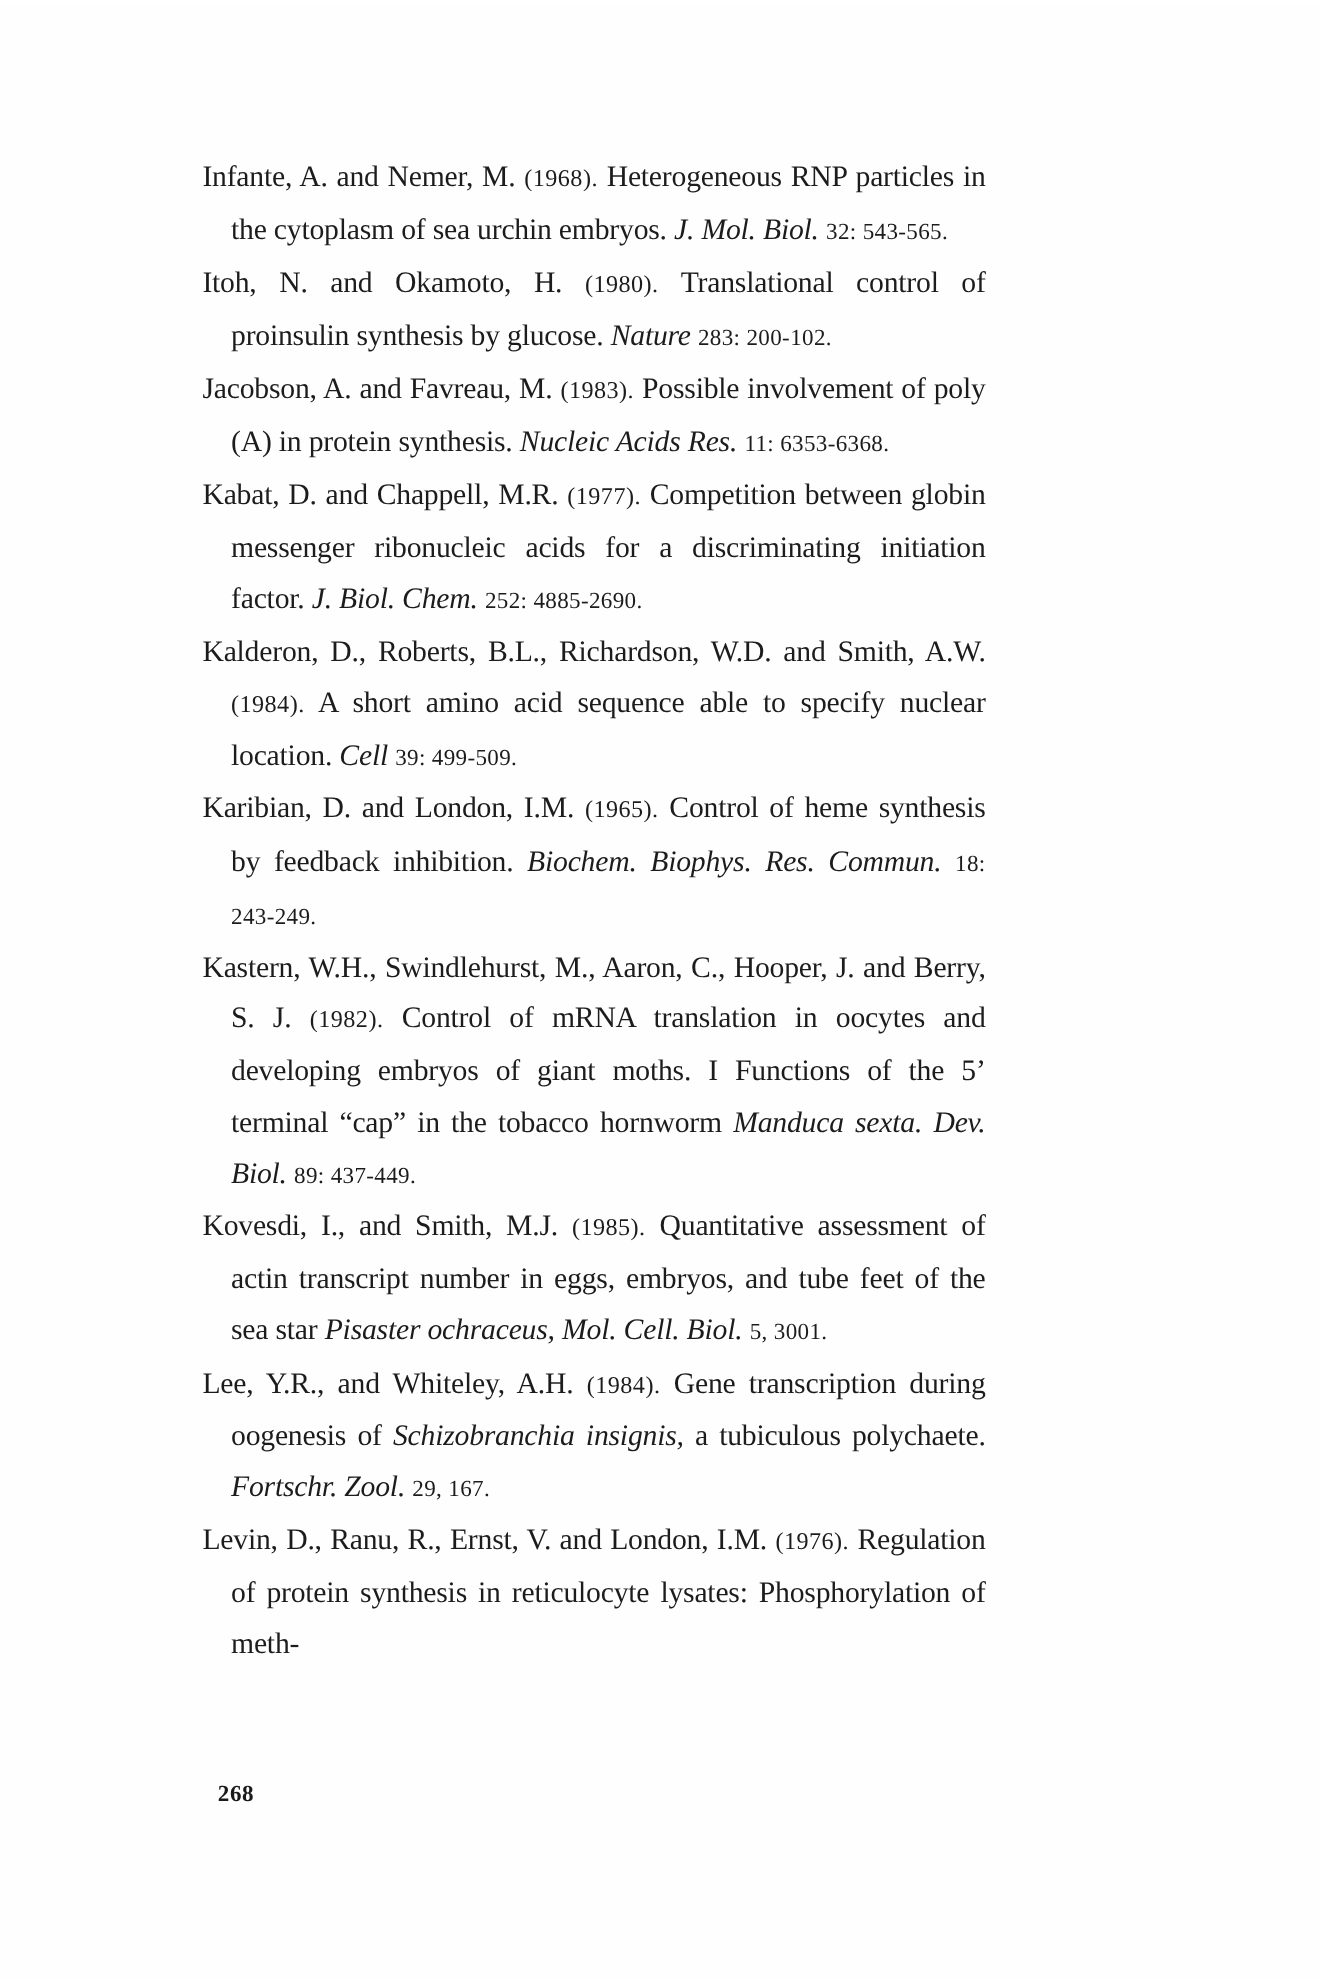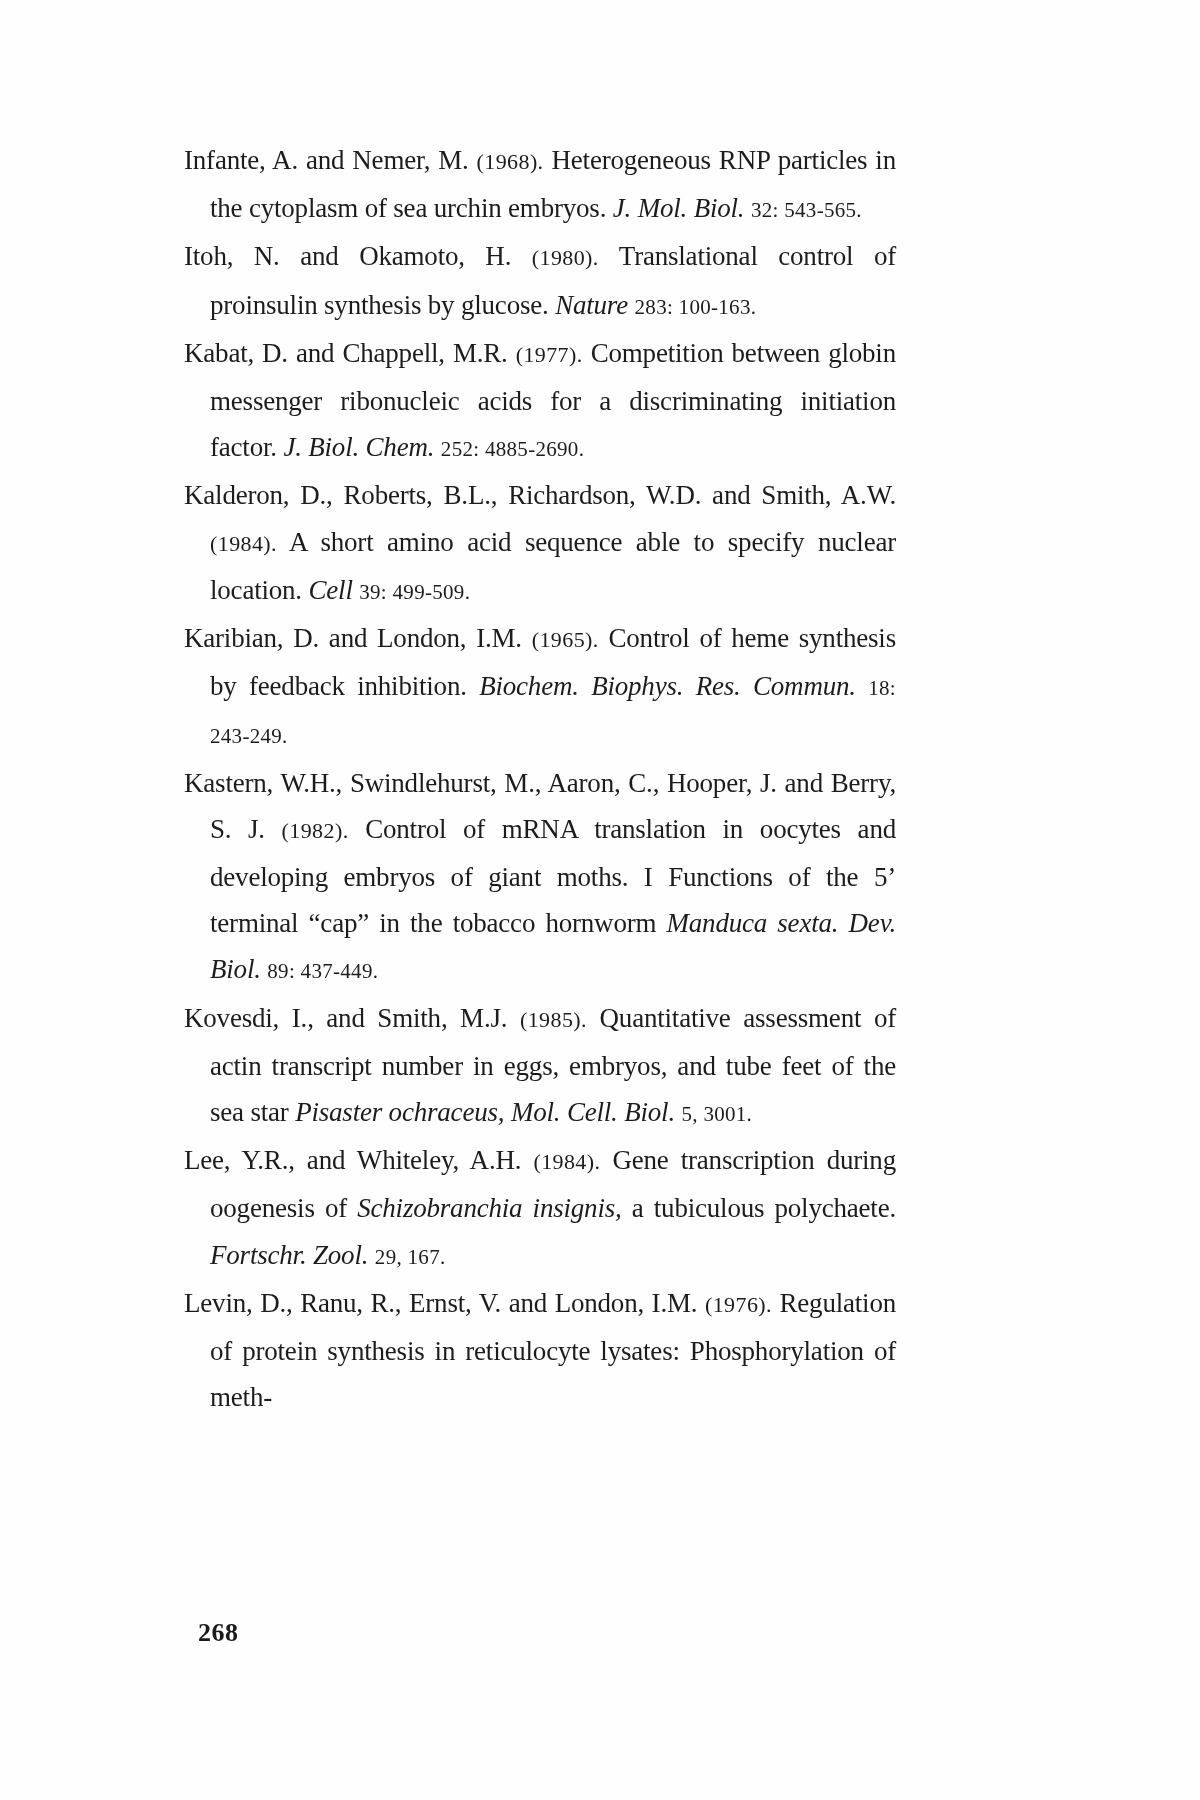--- a/index.html
+++ b/index.html
@@ -49,21 +49,21 @@
       font-size: 21px;
       letter-spacing: 0.3px;
     }
     .ref i {
       font-style: italic;
     }
     .folio {
       position: absolute;
       left: 198px;
       top: 1614px;
-      font-size: 26px;
+      font-size: 21px;
       font-weight: bold;
       letter-spacing: 0.5px;
       color: #1a1a1a;
     }
   </style>
 </head>
 <body>
 
 <div class="page">
   <ul class="refs">
@@ -74,23 +74,30 @@
       <span>Heterogeneous RNP particles in the cytoplasm of sea urchin embryos.</span>
       <i>J. Mol. Biol.</i>
       <span class="num">32: 543-565.</span>
     </li>
 
     <li class="ref">
       <span>Itoh, N. and Okamoto, H.</span>
       <span class="yr">(1980).</span>
       <span>Translational control of proinsulin synthesis by glucose.</span>
       <i>Nature</i>
-      <span class="num">283: 100-163.</span>
+      <span class="num">283: 200-102.</span>
     </li>
 
+    <li class="ref">
+      <span>Jacobson, A. and Favreau, M.</span>
+      <span class="yr">(1983).</span>
+      <span>Possible involvement of poly (A) in protein synthesis.</span>
+      <i>Nucleic Acids Res.</i>
+      <span class="num">11: 6353-6368.</span>
+    </li>
 
     <li class="ref">
       <span>Kabat, D. and Chappell, M.R.</span>
       <span class="yr">(1977).</span>
       <span>Competition between globin messenger ribonucleic acids for a discriminating initiation factor.</span>
       <i>J. Biol. Chem.</i>
       <span class="num">252: 4885-2690.</span>
     </li>
 
     <li class="ref">

